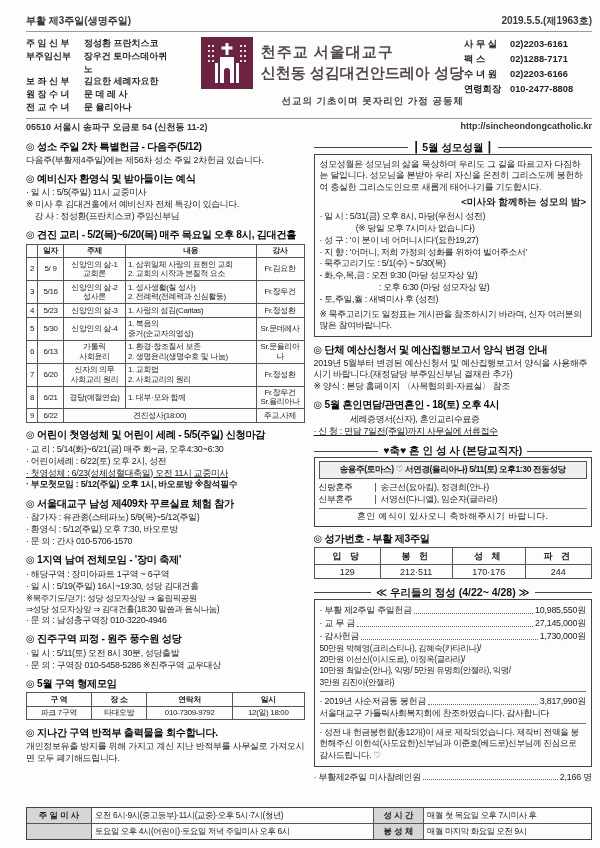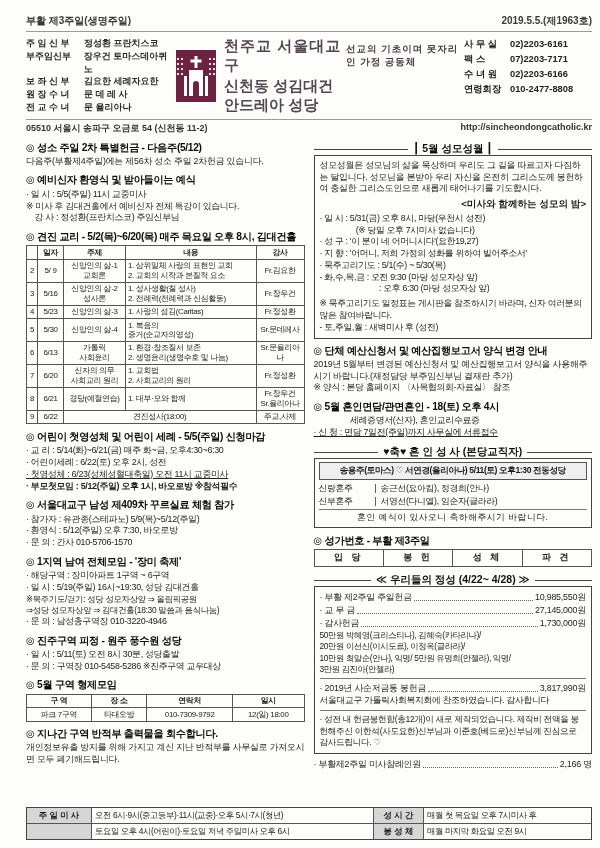--- a/index.html
+++ b/index.html
@@ -6,21 +6,21 @@
   html,body { width:600px; height:848px; background:#f4f3f1; }
   body { font-family:"Liberation Sans","DejaVu Sans",sans-serif; color:#1c1c1c; overflow:hidden; }
   .page { width:600px; height:848px; background:#fdfdfc; padding:14px 8px 8px 26px; display:flex; flex-direction:column; }
 
   
   .mast-row1 { display:flex; justify-content:space-between; font-size:10px; font-weight:bold; color:#3a3a3a; padding-bottom:3px; border-bottom:1.5px solid #9a9a9a; }
   .mast-mid { display:flex; align-items:stretch; padding:5px 0 4px; }
   .clergy { width:150px; font-size:9px; font-weight:bold; line-height:1.42; color:#2a2a2a; }
   .clergy-line { display:flex; }
   .clergy-role { width:58px; letter-spacing:0; }
-  .brand { flex:1; display:flex; flex-direction:row; align-items:flex-start; }
+  .brand { flex:1; display:flex; flex-direction:column; align-items:flex-end; }
   .brand-top { display:flex; align-items:center; gap:8px; }
   .logo { width:52px; height:52px; background:#6e2242; display:flex; align-items:center; justify-content:center; }
   .titles { text-align:left; }
   .title-l1 { font-size:15px; font-weight:bold; color:#554750; letter-spacing:1px; }
   .title-l2 { font-size:15px; font-weight:bold; color:#554750; letter-spacing:0; margin-top:2px; }
   .motto { font-size:9.5px; font-weight:bold; color:#473c42; margin-top:6px; letter-spacing:1px; }
   .contacts { width:128px; font-size:9.3px; font-weight:bold; line-height:1.6; color:#222; }
   .contact-line { display:flex; }
   .contact-label { width:46px; }
   .mast-row3 { display:flex; justify-content:space-between; border-top:1.5px solid #9a9a9a; padding-top:2px; font-size:9px; font-weight:bold; color:#333; }
@@ -150,21 +150,21 @@
       </div>
       <div class="motto">선교의 기초이며 못자리인 가정 공동체</div>
     </div>
     <div class="contacts">
       <div class="contact-line">
           <span class="contact-label">사 무 실</span>
           <span>02)2203-6161</span>
         </div>
       <div class="contact-line">
           <span class="contact-label">팩    스</span>
-          <span>07)2203-7171</span>
+          <span>02)1288-7171</span>
         </div>
       <div class="contact-line">
           <span class="contact-label">수 녀 원</span>
           <span>02)2203-6166</span>
         </div>
       <div class="contact-line">
           <span class="contact-label">연령회장</span>
           <span>010-2477-8808</span>
         </div>
     </div>
@@ -339,22 +339,22 @@
         <div class="boxed">
           <div class="body-text">성모성월은 성모님의 삶을 묵상하며 우리도 그 길을 따르고자 다짐하는 달입니다. 성모님을 본받아 우리 자신을 온전히 그리스도께 봉헌하여 충실한 그리스도인으로 새롭게 태어나기를 기도합시다.</div>
           <div class="center" style="font-size:9.6px;font-weight:bold;margin:3px 0 2px;">&lt;미사와 함께하는 성모의 밤&gt;</div>
           <div class="line">· 일 시 : 5/31(금) 오후 8시, 마당(우천시 성전)</div>
           <div class="line">　　　　 (※ 당일 오후 7시미사 없습니다)</div>
           <div class="line">· 성 구 : '이 분이 네 어머니시다'(요한19,27)</div>
           <div class="line">· 지 향 : '어머니, 저희 가정의 성화를 위하여 빌어주소서'</div>
           <div class="line">· 묵주고리기도 : 5/1(수) ~ 5/30(목)</div>
           <div class="line">- 화,수,목,금 : 오전 9:30 (마당 성모자상 앞)</div>
           <div class="line">　　　　　　　: 오후 6:30 (마당 성모자상 앞)</div>
+          <div class="line">- 토,주일,월 : 새벽미사 후 (성전)</div>
           <div class="line" style="margin-top:3px;">※ 묵주고리기도 일정표는 게시판을 참조하시기 바라며, 신자 여러분의 많은 참여바랍니다.</div>
-          <div class="line">- 토,주일,월 : 새벽미사 후 (성전)</div>
         </div>
       </div>
 
       <div class="sec">
         <div class="sec-title">◎ 단체 예산신청서 및 예산집행보고서 양식 변경 안내</div>
         <div class="body-text">2019년 5월부터 변경된 예산신청서 및 예산집행보고서 양식을 사용해주시기 바랍니다.(재정담당 부주임신부님 결재란 추가)</div>
         <div class="line">※ 양식 : 본당 홈페이지 〈사목협의회-자료실〉 참조</div>
       </div>
 
       <div class="sec">
@@ -387,20 +387,26 @@
 
       <div class="sec">
         <div class="sec-title">◎ 성가번호 - 부활 제3주일</div>
         <table class="hymn">
           <tbody>
               <tr>
             <th>입 당</th>
             <th>봉 헌</th>
             <th>성 체</th>
             <th>파 견</th>
+          </tr>
+          <tr>
+            <td>129</td>
+            <td>212·511</td>
+            <td>170·176</td>
+            <td>244</td>
           </tr>
         </tbody>
           </table>
       </div>
 
       <div class="sec">
         <div class="fancy-head may-title-wrap">
           <span class="rule"></span>
           <span class="cap">≪ 우리들의 정성 (4/22~ 4/28) ≫</span>
           <span class="rule"></span>

